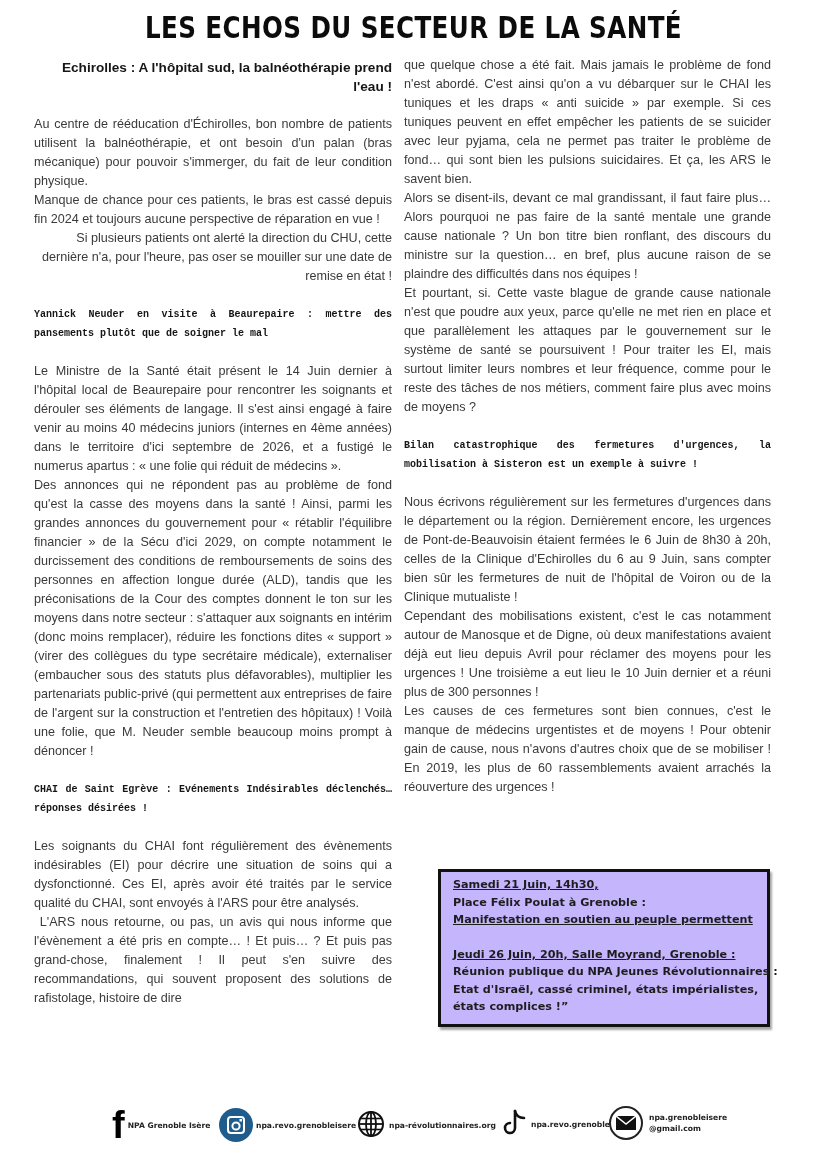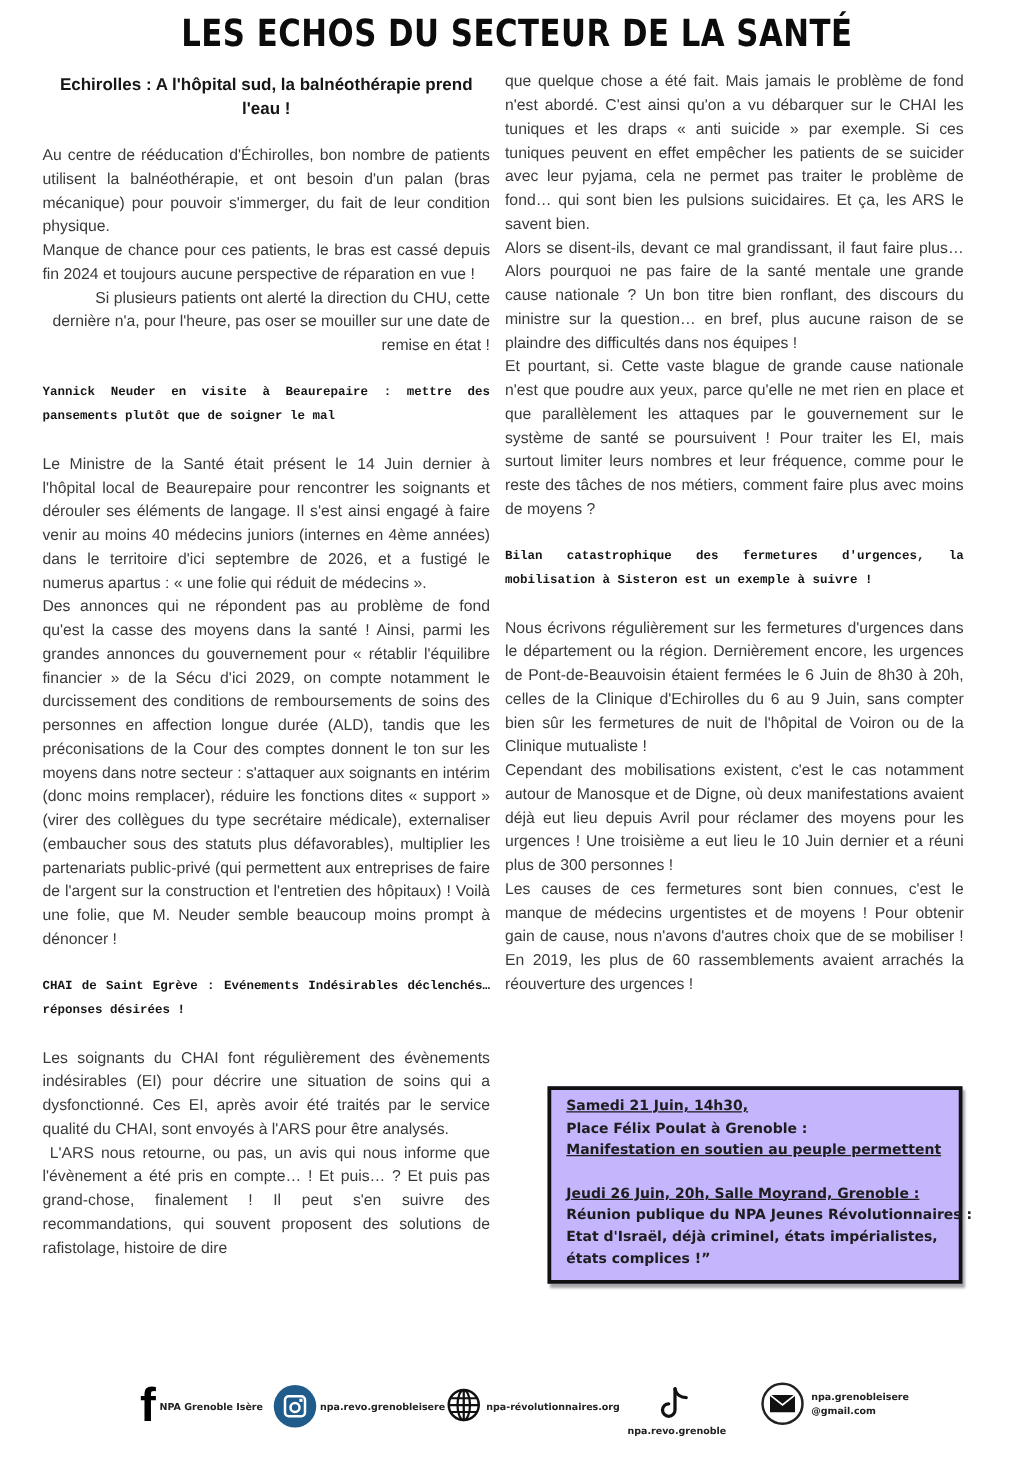--- a/index.html
+++ b/index.html
@@ -35,33 +35,33 @@
   .footer {
     position: absolute; left: 0; top: 1100px; width: 827px; height: 55px;
     font-family: "DejaVu Sans", sans-serif; font-weight: bold; font-size: 7.6px; color: #222;
   }
   .fitem { position: absolute; display: flex; align-items: center; }
   .fb { left: 112px; top: 6px; }
   .fb .ic { font-family: "Liberation Sans", sans-serif; font-size: 38px; font-weight: bold; color: #000; line-height: 38px; margin-right: 3px; }
   .ig { left: 219px; top: 8px; }
   .ig .ic { width: 34px; height: 34px; border-radius: 50%; background: #1f5c8c; display: flex; align-items: center; justify-content: center; margin-right: 3px; }
   .web { left: 357px; top: 10px; text-align: right; }
-  .tt { left: 502px; top: 8px; flex-direction: column; }
+  .tt { left: 502px; top: 8px; }
   .mail { left: 609px; top: 6px; }
   .mail .ic { width: 34px; height: 34px; border-radius: 50%; border: 2px solid #222; display: flex; align-items: center; justify-content: center; margin-right: 6px; box-sizing: border-box; }
   .mail .txt { text-align: left; line-height: 11px; }
 </style>
 </head>
 <body>
 
 <h1 class="title" style="margin:0;">LES ECHOS DU SECTEUR DE LA SANTÉ</h1>
 
 <div class="col left">
   <div>
-    <h2 class="h first" style="text-align:center;">Echirolles : A l'hôpital sud, la balnéothérapie prend l'eau !</h2>
+    <h2 class="h first" style="text-align:right;">Echirolles : A l'hôpital sud, la balnéothérapie prend l'eau !</h2>
     <div class="gap"></div>
     <p>Au centre de rééducation d'Échirolles, bon nombre de patients utilisent la balnéothérapie, et ont besoin d'un palan (bras mécanique) pour pouvoir s'immerger, du fait de leur condition physique.</p>
     <p>Manque de chance pour ces patients, le bras est cassé depuis fin 2024 et toujours aucune perspective de réparation en vue !</p>
     <p style="text-align:right;">Si plusieurs patients ont alerté la direction du CHU, cette dernière n'a, pour l'heure, pas oser se mouiller sur une date de remise en état !</p>
   </div>
   <div class="gap"></div>
   <div>
     <h2 class="h">Yannick Neuder en visite à Beaurepaire : mettre des pansements plutôt que de soigner le mal</h2>
     <div class="gap"></div>
     <p>Le Ministre de la Santé était présent le 14 Juin dernier à l'hôpital local de Beaurepaire pour rencontrer les soignants et dérouler ses éléments de langage. Il s'est ainsi engagé à faire venir au moins 40 médecins juniors (internes en 4ème années) dans le territoire d'ici septembre de 2026, et a fustigé le numerus apartus : « une folie qui réduit de médecins ».</p>
@@ -92,21 +92,21 @@
   </div>
 </div>
 
 <div class="event-box">
   <div class="u">Samedi 21 Juin, 14h30,</div>
   <div>Place Félix Poulat à Grenoble :</div>
   <div class="u">Manifestation en soutien au peuple permettent</div>
   <div class="sp"></div>
   <div class="u">Jeudi 26 Juin, 20h, Salle Moyrand, Grenoble :</div>
   <div>Réunion publique du NPA Jeunes Révolutionnaires :</div>
-  <div>Etat d'Israël, déjà criminel, états impérialistes,</div>
+  <div>Etat d'Israël, cassé criminel, états impérialistes,</div>
   <div>états complices !”</div>
 </div>
 
 <div class="footer">
   <div class="fitem fb">
     <span class="ic">f</span>
     <span>NPA Grenoble Isère</span>
   </div>
   <div class="fitem ig">
     <span class="ic">

